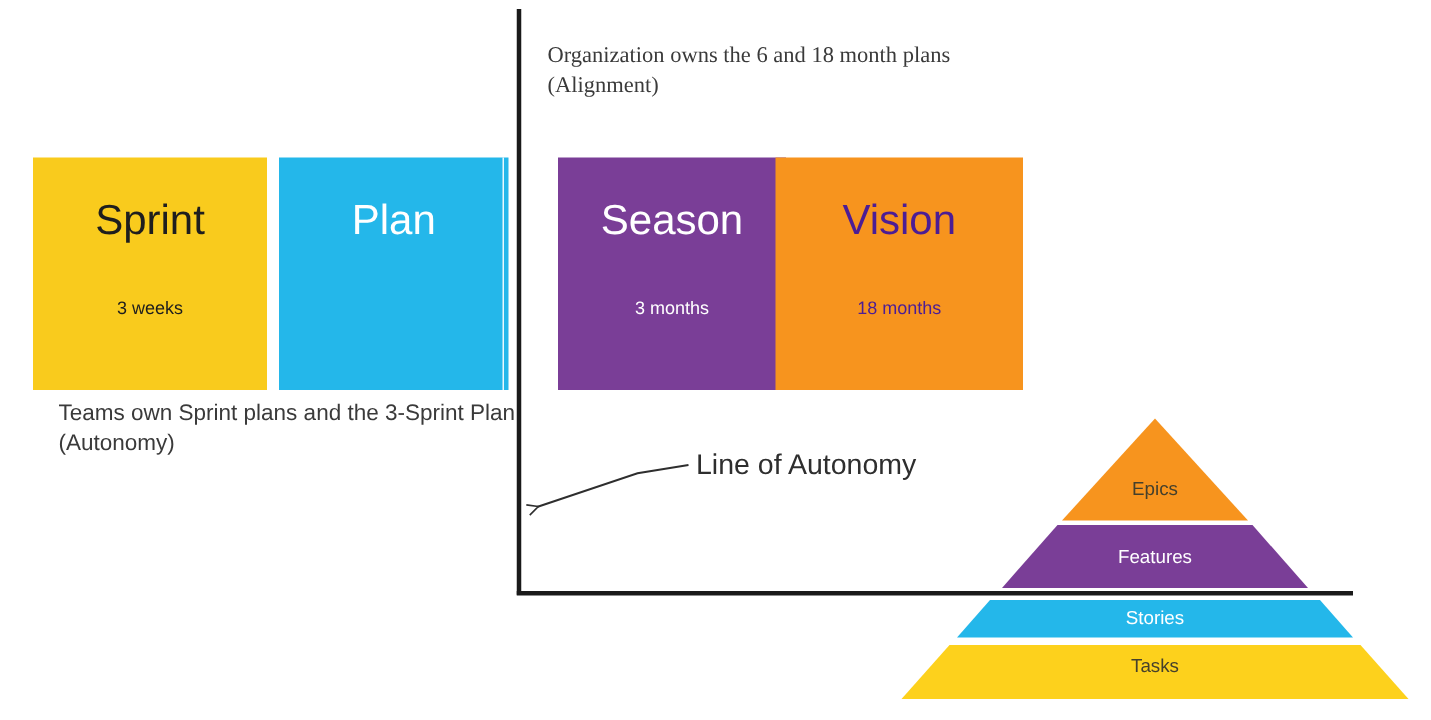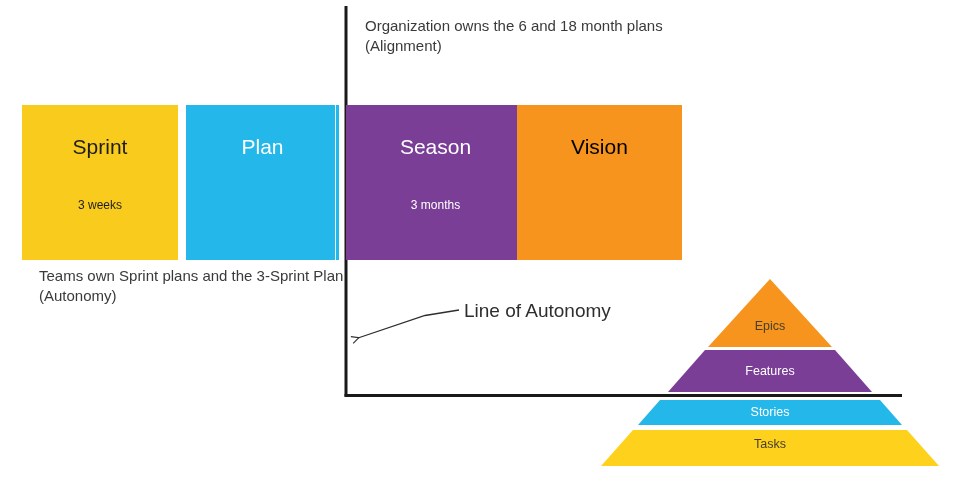--- a/index.html
+++ b/index.html
@@ -19,52 +19,52 @@
   .plan-box {
     position: absolute;
     top: 105px;
     height: 155px;
     text-align: center;
   }
   .plan-box .box-title {
     position: absolute;
     left: 0; right: 0;
     top: 25px;
-    font-size: 21px;
+    font-size: 28px;
     line-height: 34px;
     font-weight: 400;
     text-align: center;
   }
   .plan-box .box-subtitle {
     position: absolute;
     left: 0; right: 0;
     top: 86px;
     font-size: 12px;
     line-height: 28px;
     font-weight: 400;
   }
   .box-sprint { left: 22px;  width: 156px; }
   .box-plan   { left: 186px; width: 153px; }
-  .box-season { left: 346px; width: 152px; padding-left: 27px; }
+  .box-season { left: 372px; width: 152px; }
   .box-vision { left: 517px; width: 165px; }
   .edge-stripe {
     position: absolute;
     top: 0; bottom: 0;
     right: 3px;
     width: 1.5px;
     background: rgba(255,255,255,0.9);
   }
   .note {
     position: absolute;
     font-size: 15px;
     line-height: 19.5px;
     color: #3a3a3a;
     white-space: pre-line;
   }
-  .note-alignment { left: 365px; top: 16px;  width: 330px; }
+  .note-alignment { left: 365px; top: 28px;  width: 330px; font-family: Liberation Serif, serif; }
   .note-autonomy  { left: 39px;  top: 266px; width: 340px; }
   .line-label {
     position: absolute;
     left: 464px; top: 300px;
     font-size: 19px;
     color: #2e2e2e;
     white-space: nowrap;
   }
   .pyr-label {
     font-size: 12.5px;
@@ -109,22 +109,23 @@
   <div class="plan-box box-plan" style="background: rgb(36, 183, 234); color: rgb(255, 255, 255);">
     <div class="box-title">Plan</div>
     <div class="edge-stripe"></div>
   </div>
 
   <div class="plan-box box-season" style="background: rgb(122, 62, 151); color: rgb(255, 255, 255);">
     <div class="box-title">Season</div>
     <div class="box-subtitle">3 months</div>
   </div>
 
-  <div class="plan-box box-vision" style="background: rgb(247, 148, 30); color: #000000;">
+  <div class="plan-box box-vision" style="background: rgb(247, 148, 30); color: #4c1d95;">
     <div class="box-title">Vision</div>
+    <div class="box-subtitle">18 months</div>
   </div>
 
   <div class="note note-alignment">Organization owns the 6 and 18 month plans
 (Alignment)</div>
   <div class="note note-autonomy">Teams own Sprint plans and the 3-Sprint Plan
 (Autonomy)</div>
   <div class="line-label">Line of Autonomy</div>
 
 </div>
 

